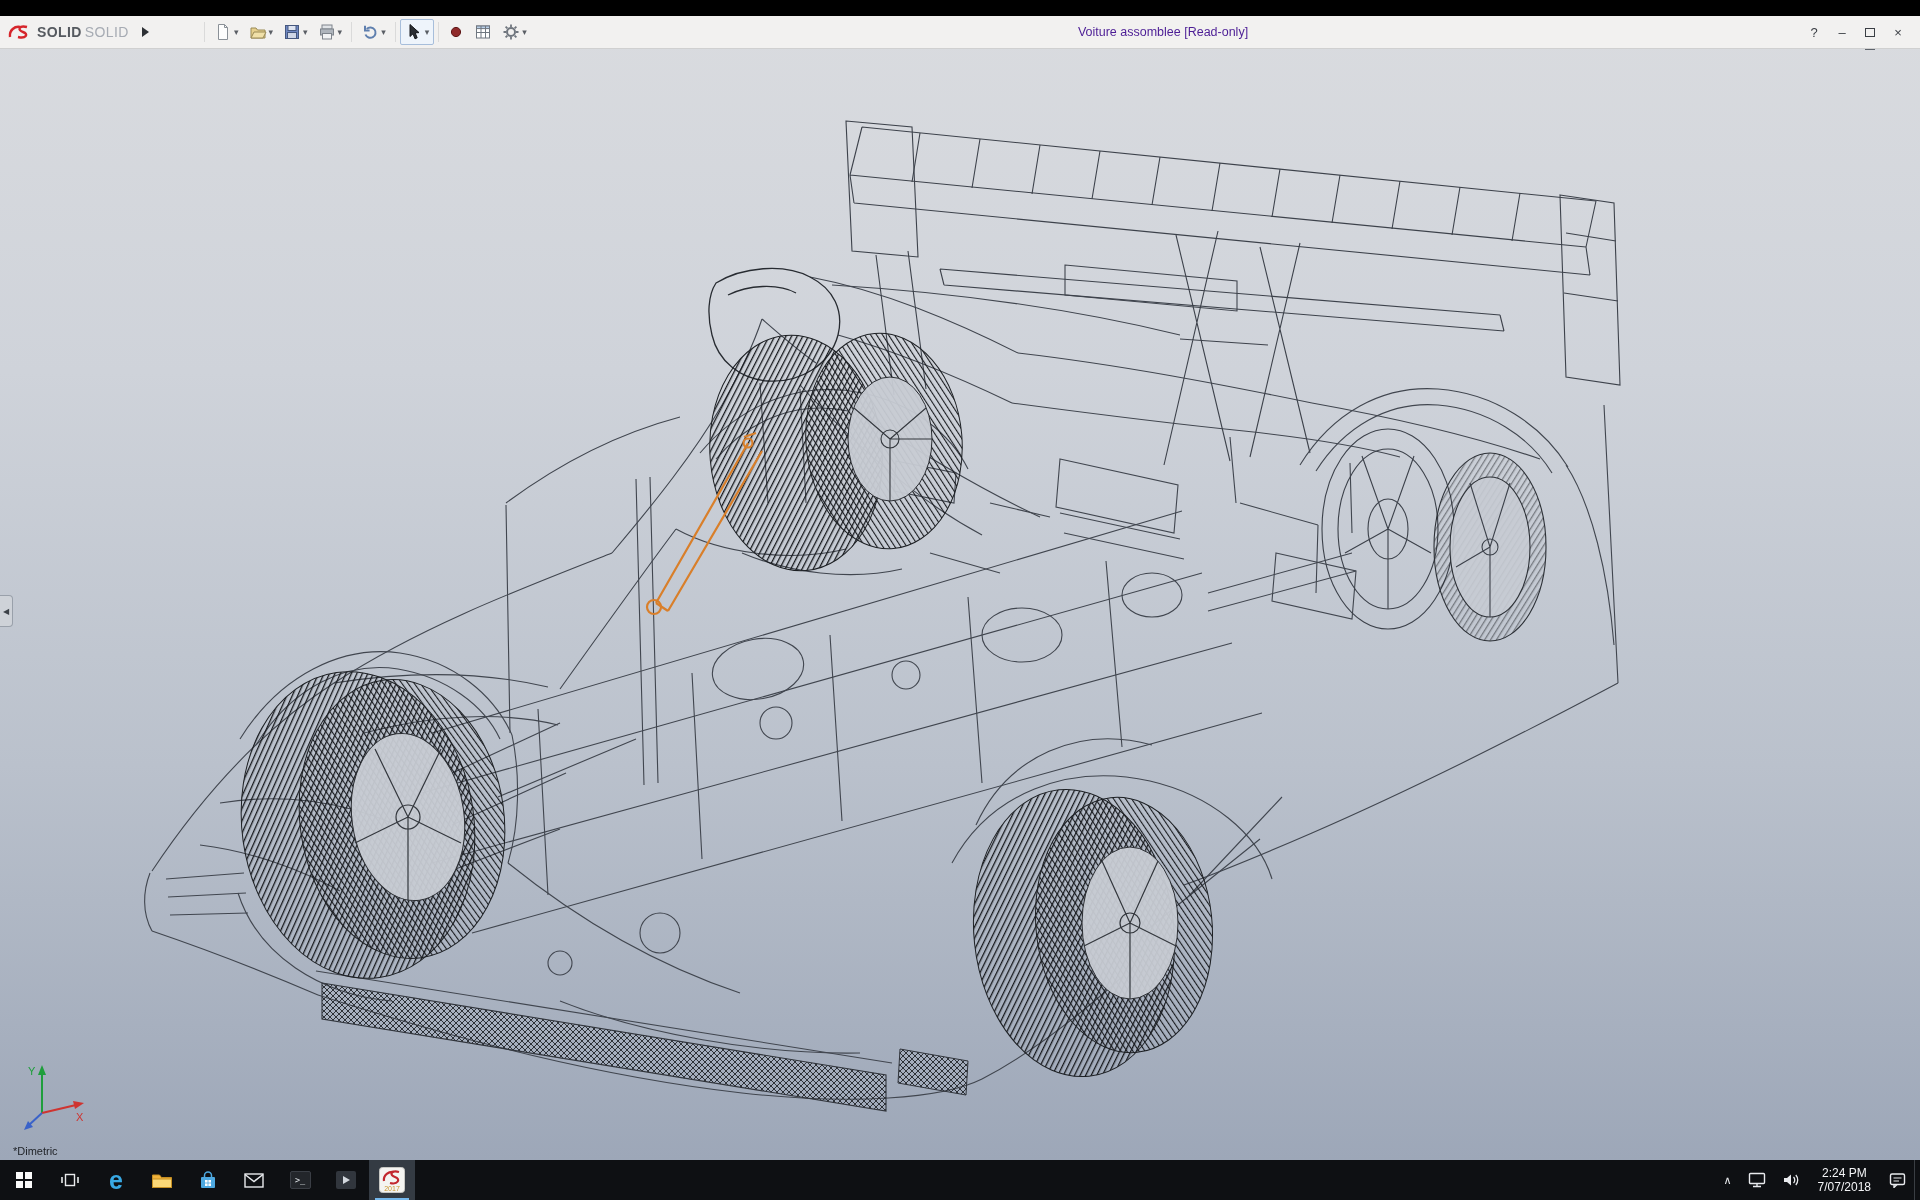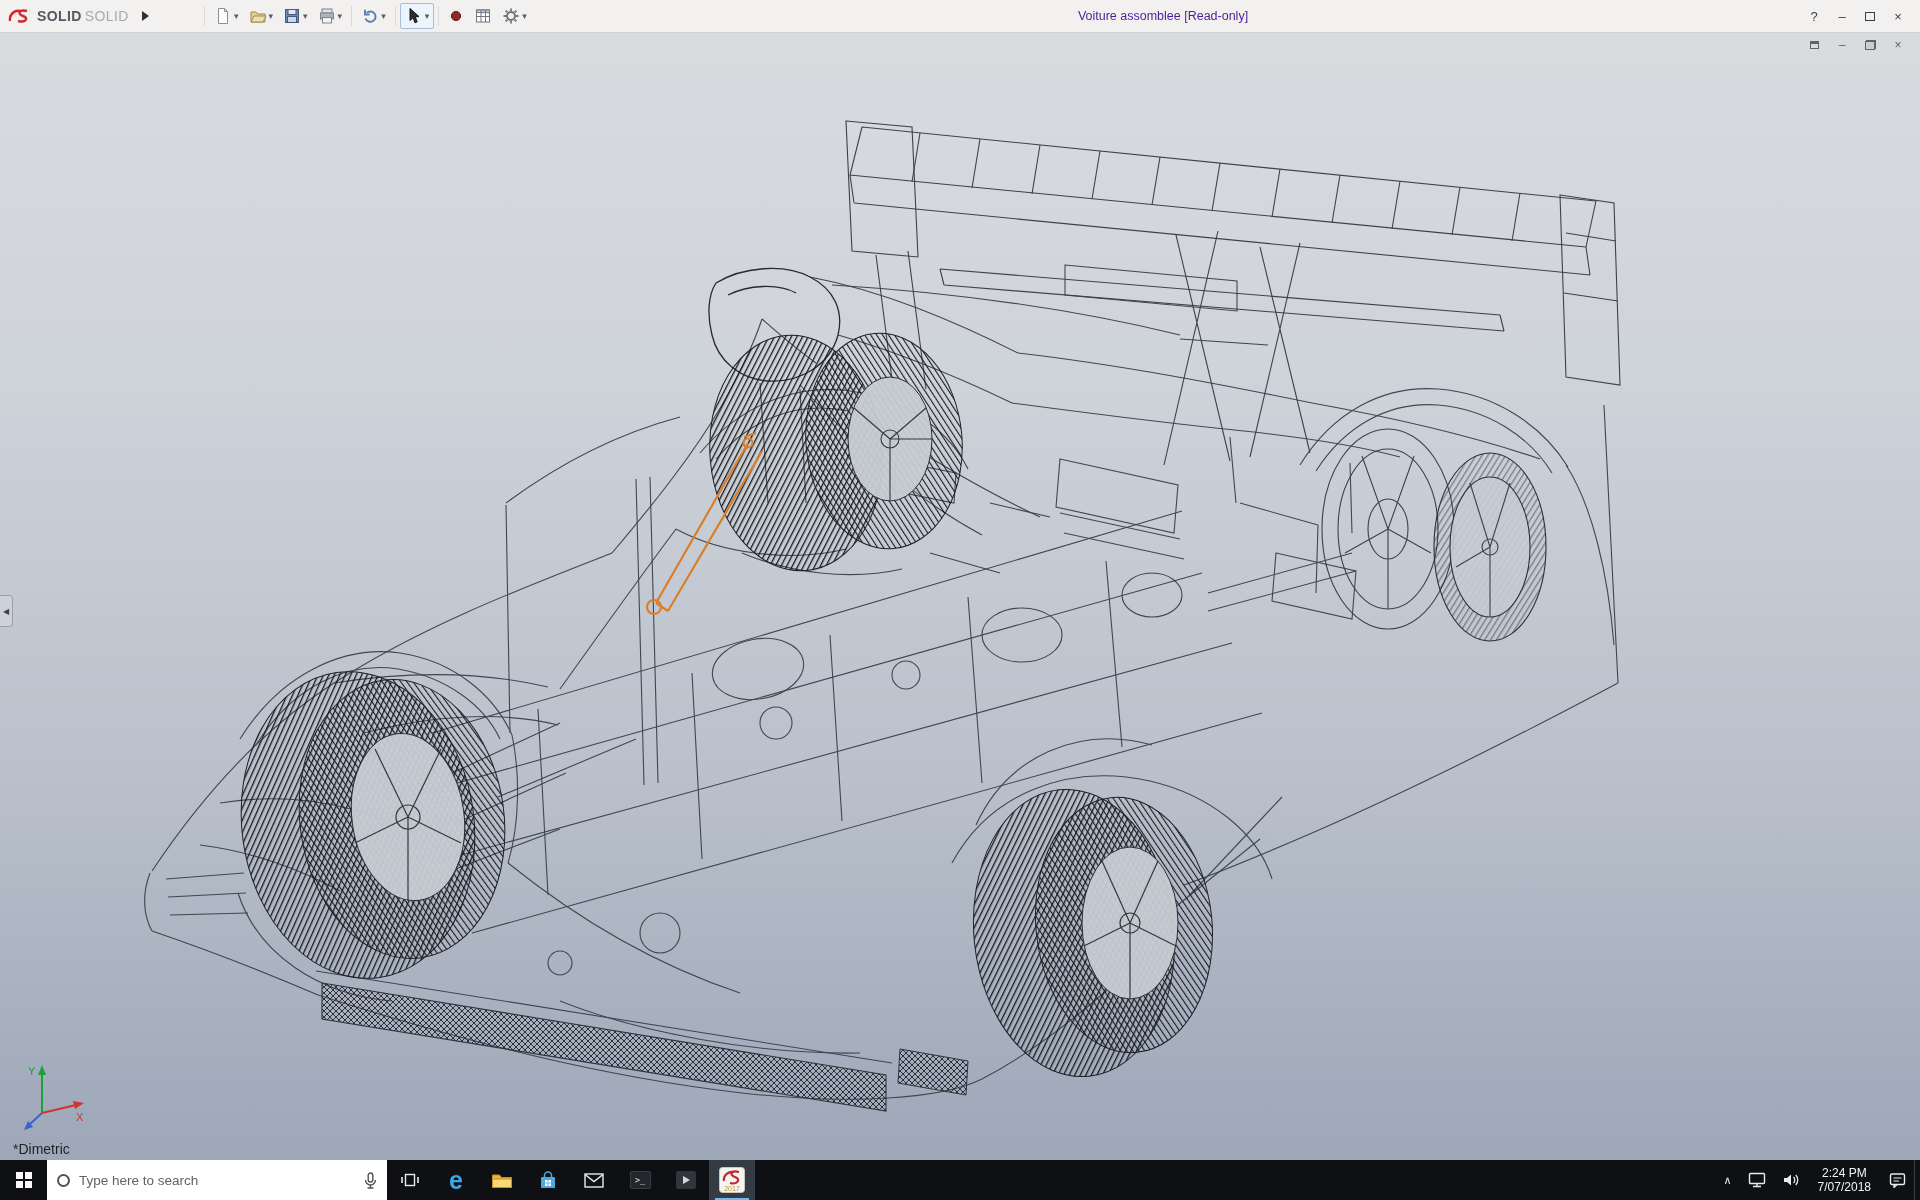--- a/index.html
+++ b/index.html
@@ -1,20 +1,20 @@
 <!DOCTYPE html>
 <html><head>
 <meta charset="utf-8">
 <style>
   *{margin:0;padding:0;box-sizing:border-box}
   html,body{width:1920px;height:1200px;overflow:hidden;font-family:"Liberation Sans",sans-serif;background:#000}
   .screen{position:relative;width:1920px;height:1200px}
 
   
-  .titlebar{position:absolute;top:0;left:0;right:0;height:33px;background:#f2f1f0;border-bottom:1px solid #d0d0d0;display:flex;align-items:center;padding:4px 8px;z-index:8}
+  .titlebar{position:absolute;top:16px;left:0;right:0;height:33px;background:#f2f1f0;border-bottom:1px solid #d0d0d0;display:flex;align-items:center;padding:4px 8px;z-index:8}
   .brand{display:flex;align-items:center;gap:3px;min-width:178px}
   .brand .b{font-weight:700;color:#55595f;font-size:14px;letter-spacing:.4px}
   .brand .l{color:#a6abb3;font-size:14px;letter-spacing:.4px}
   .flytri{width:0;height:0;border-left:7px solid #2d3035;border-top:5px solid transparent;border-bottom:5px solid transparent;margin-left:10px}
   .tools{display:flex;align-items:center;margin-left:14px}
   .tbtn{display:flex;align-items:center;height:26px;padding:0 4px;border:1px solid transparent;border-radius:2px}
   .tbtn .dd{font-size:9px;color:#5a5e64;margin-left:2px}
   .tbtn.active{border-color:#a7bedb;background:#eef4fb}
   .sep{width:1px;height:20px;background:#dadada;margin:0 4px}
   .wtitle{position:absolute;left:1163px;transform:translateX(-50%);font-size:12.5px;color:#4c1d95;white-space:nowrap}
@@ -26,21 +26,21 @@
   .viewport{position:absolute;top:33px;left:0;width:1920px;height:1127px;background:linear-gradient(180deg,#d9dbdf 0%,#cfd3da 30%,#bac1cc 65%,#9da7b8 100%);overflow:hidden}
   .model{position:absolute;left:0;top:0}
   .docctl{position:absolute;top:4px;right:14px;display:flex;gap:12px;align-items:center;color:#5f646c;z-index:3}
   .dbtn{width:16px;height:16px;display:flex;align-items:center;justify-content:center;font-size:12px;color:#5f646c}
   .dockico{width:9px;height:8px;border:1.4px solid #5f646c;border-top-width:3px}
   .restico{position:relative;width:11px;height:10px}
   .restico::before{content:"";position:absolute;right:0;top:0;width:8px;height:7px;border:1.3px solid #5f646c}
   .restico::after{content:"";position:absolute;left:0;bottom:0;width:8px;height:7px;border:1.3px solid #5f646c;background:#c9cdd4}
   .pane-tab{position:absolute;left:0;top:562px;width:13px;height:32px;background:#ced2d8;border:1px solid #99a0aa;border-left:none;border-radius:0 4px 4px 0;display:flex;align-items:center;justify-content:center;font-size:8px;color:#3c4148;z-index:3}
   .triad{position:absolute;left:18px;top:1026px;z-index:2}
-  .viewlabel{position:absolute;left:13px;bottom:3px;font-size:14px;color:#1e2126;z-index:2}
+  .viewlabel{position:absolute;left:13px;bottom:3px;font-size:11px;color:#1e2126;z-index:2}
 
   
   .taskbar{position:absolute;bottom:0;left:0;width:1920px;height:40px;background:#0e1013;display:flex;align-items:stretch;z-index:9}
   .start{width:47px;display:flex;align-items:center;justify-content:center}
   .winlogo{display:grid;grid-template-columns:7px 7px;grid-template-rows:7px 7px;gap:2px}
   .winlogo span{background:#fbfbfb}
   .searchbox{width:340px;background:#ffffff;display:flex;align-items:center;padding:0 10px;gap:9px}
   .search-ring{width:13px;height:13px;border:2px solid #4f5358;border-radius:50%;flex:none}
   .searchbox input{border:0;outline:0;flex:1;font-size:13.5px;color:#3b3e42;background:transparent;font-family:"Liberation Sans",sans-serif}
   .searchbox input::placeholder{color:#5f6368;opacity:1}
@@ -322,28 +322,20 @@
   <footer class="taskbar">
     <div class="start">
       <span class="winlogo">
           <span></span>
           <span></span>
           <span></span>
           <span></span>
         </span>
     </div>
 
-    <div class="searchbox">
-      <span class="search-ring"></span>
-      <input type="text" placeholder="Type here to search" style="">
-      <svg width="13" height="17" viewBox="0 0 13 17">
-        <rect x="4.2" y="1" width="4.6" height="9" rx="2.3" fill="none" stroke="#4f5358" stroke-width="1.4"></rect>
-        <path d="M1.5,8 a5,5 0 0 0 10,0 M6.5,13 v3 M3.5,16 h6" fill="none" stroke="#4f5358" stroke-width="1.4"></path>
-      </svg>
-    </div>
 
     <div class="tapp">
       <svg width="20" height="18" viewBox="0 0 20 18">
         <rect x="5.5" y="3.5" width="9" height="11" fill="none" stroke="#e8eaec" stroke-width="1.4"></rect>
         <path d="M2,6 v6 M18,6 v6" stroke="#e8eaec" stroke-width="1.6" fill="none"></path>
       </svg>
     </div>
 
     <div class="tapp">
       <span class="edge-e">e</span>

